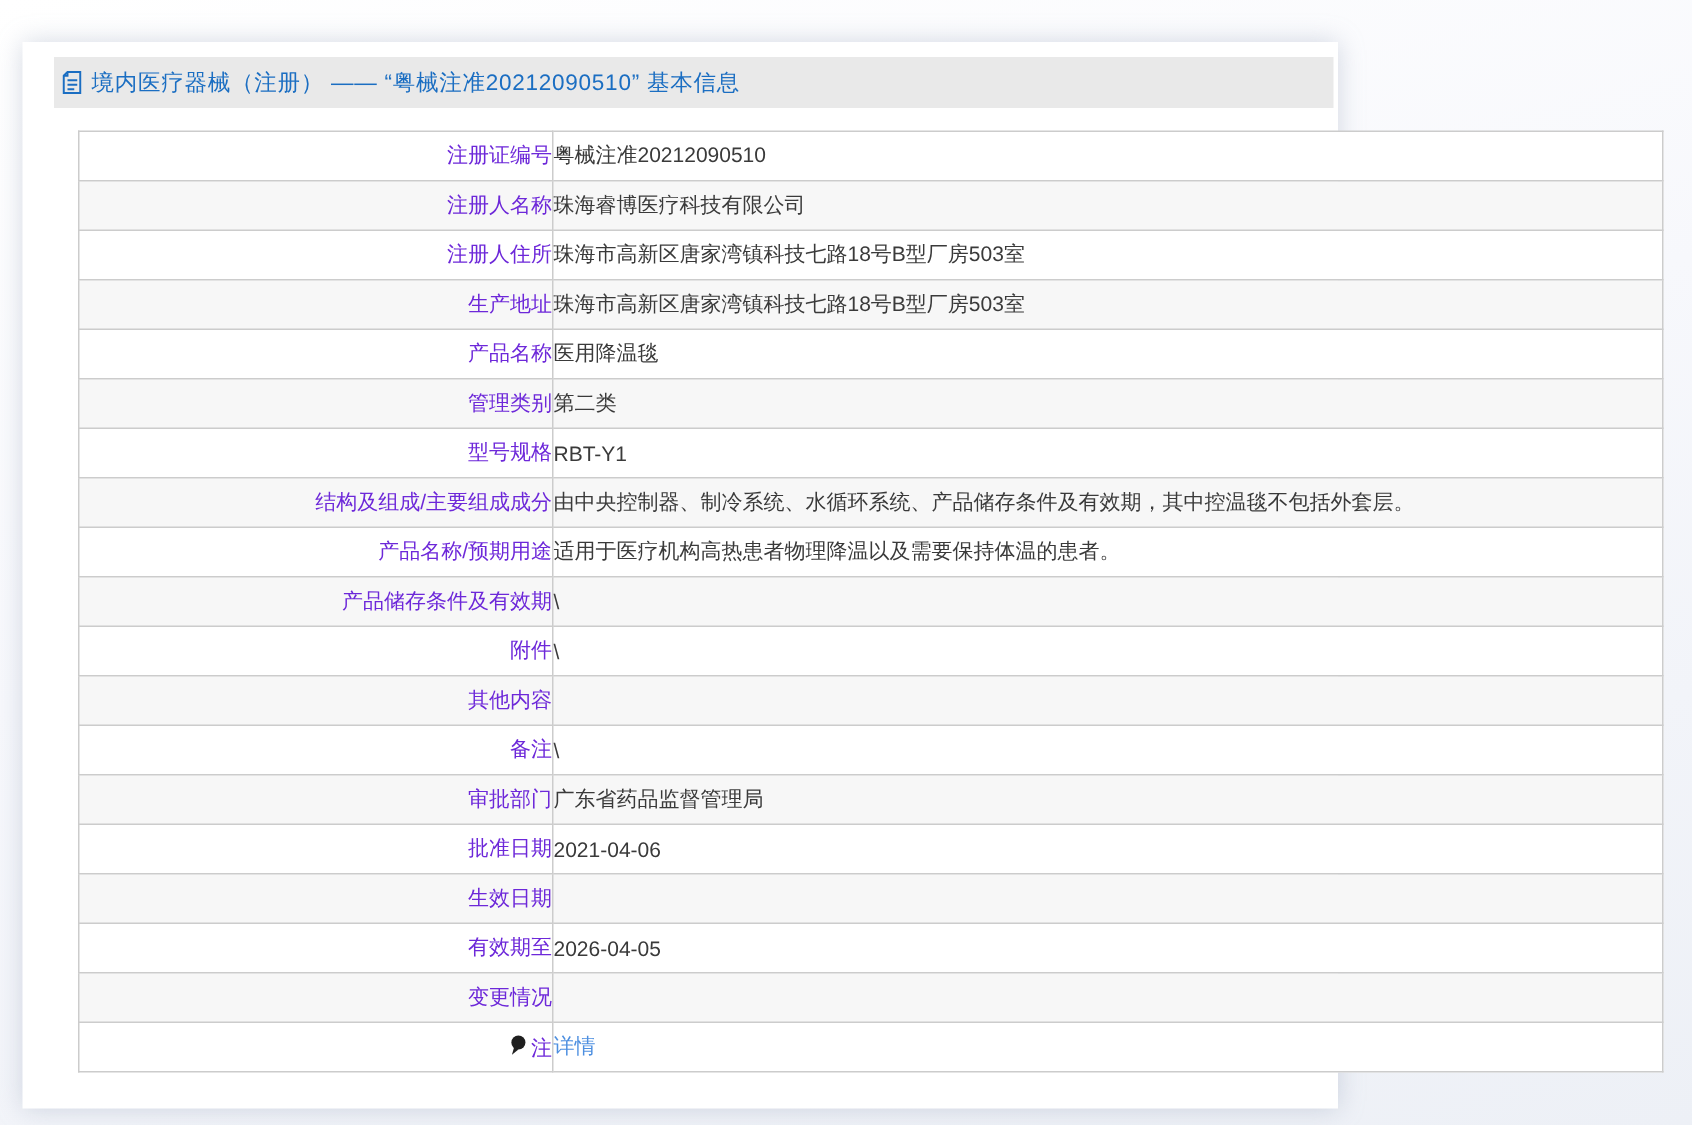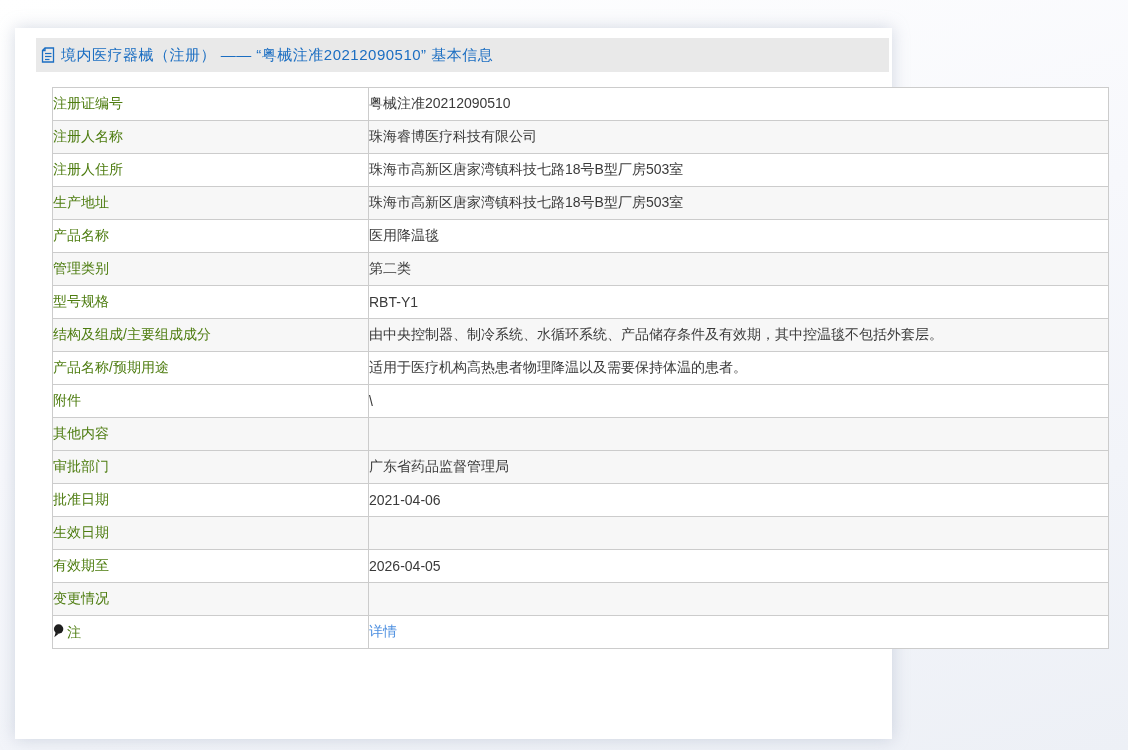--- a/index.html
+++ b/index.html
@@ -36,21 +36,21 @@
     border-collapse:collapse;table-layout:fixed;width:1057px;
     font-size:14px;color:#3f3f3f;
   }
   table.info-table td{
     border:1px solid var(--border);
     height:33px;padding:0;vertical-align:middle;
     background:#ffffff;
   }
   tr.alt td{background:var(--alt-bg);}
   td.label{
-    width:316px;text-align:left;padding-right:10px;color:#4d7c0f;
+    width:316px;text-align:right;padding-right:10px;color:#6d28d9;
     white-space:nowrap;
   }
   td.value{padding-left:12px;color:#3a3a3a;}
   a.detail-link{color:var(--link-blue);text-decoration:none;cursor:pointer;}
   .balloon{display:inline-flex;margin-right:3px;position:relative;top:1px;}
 </style>
 </head>
 <body>
 
 <div class="card">
@@ -99,27 +99,35 @@
             <td class="value">RBT-Y1</td>
           </tr>
           <tr class="alt">
             <td class="label"><span>结构及组成/主要组成成分</span></td>
             <td class="value">由中央控制器、制冷系统、水循环系统、产品储存条件及有效期，其中控温毯不包括外套层。</td>
           </tr>
           <tr>
             <td class="label"><span>产品名称/预期用途</span></td>
             <td class="value">适用于医疗机构高热患者物理降温以及需要保持体温的患者。</td>
           </tr>
+          <tr class="alt">
+            <td class="label"><span>产品储存条件及有效期</span></td>
+            <td class="value">\</td>
+          </tr>
           <tr>
             <td class="label"><span>附件</span></td>
             <td class="value">\</td>
           </tr>
           <tr class="alt">
             <td class="label"><span>其他内容</span></td>
             <td class="value"></td>
+          </tr>
+          <tr>
+            <td class="label"><span>备注</span></td>
+            <td class="value">\</td>
           </tr>
           <tr class="alt">
             <td class="label"><span>审批部门</span></td>
             <td class="value">广东省药品监督管理局</td>
           </tr>
           <tr>
             <td class="label"><span>批准日期</span></td>
             <td class="value">2021-04-06</td>
           </tr>
           <tr class="alt">

